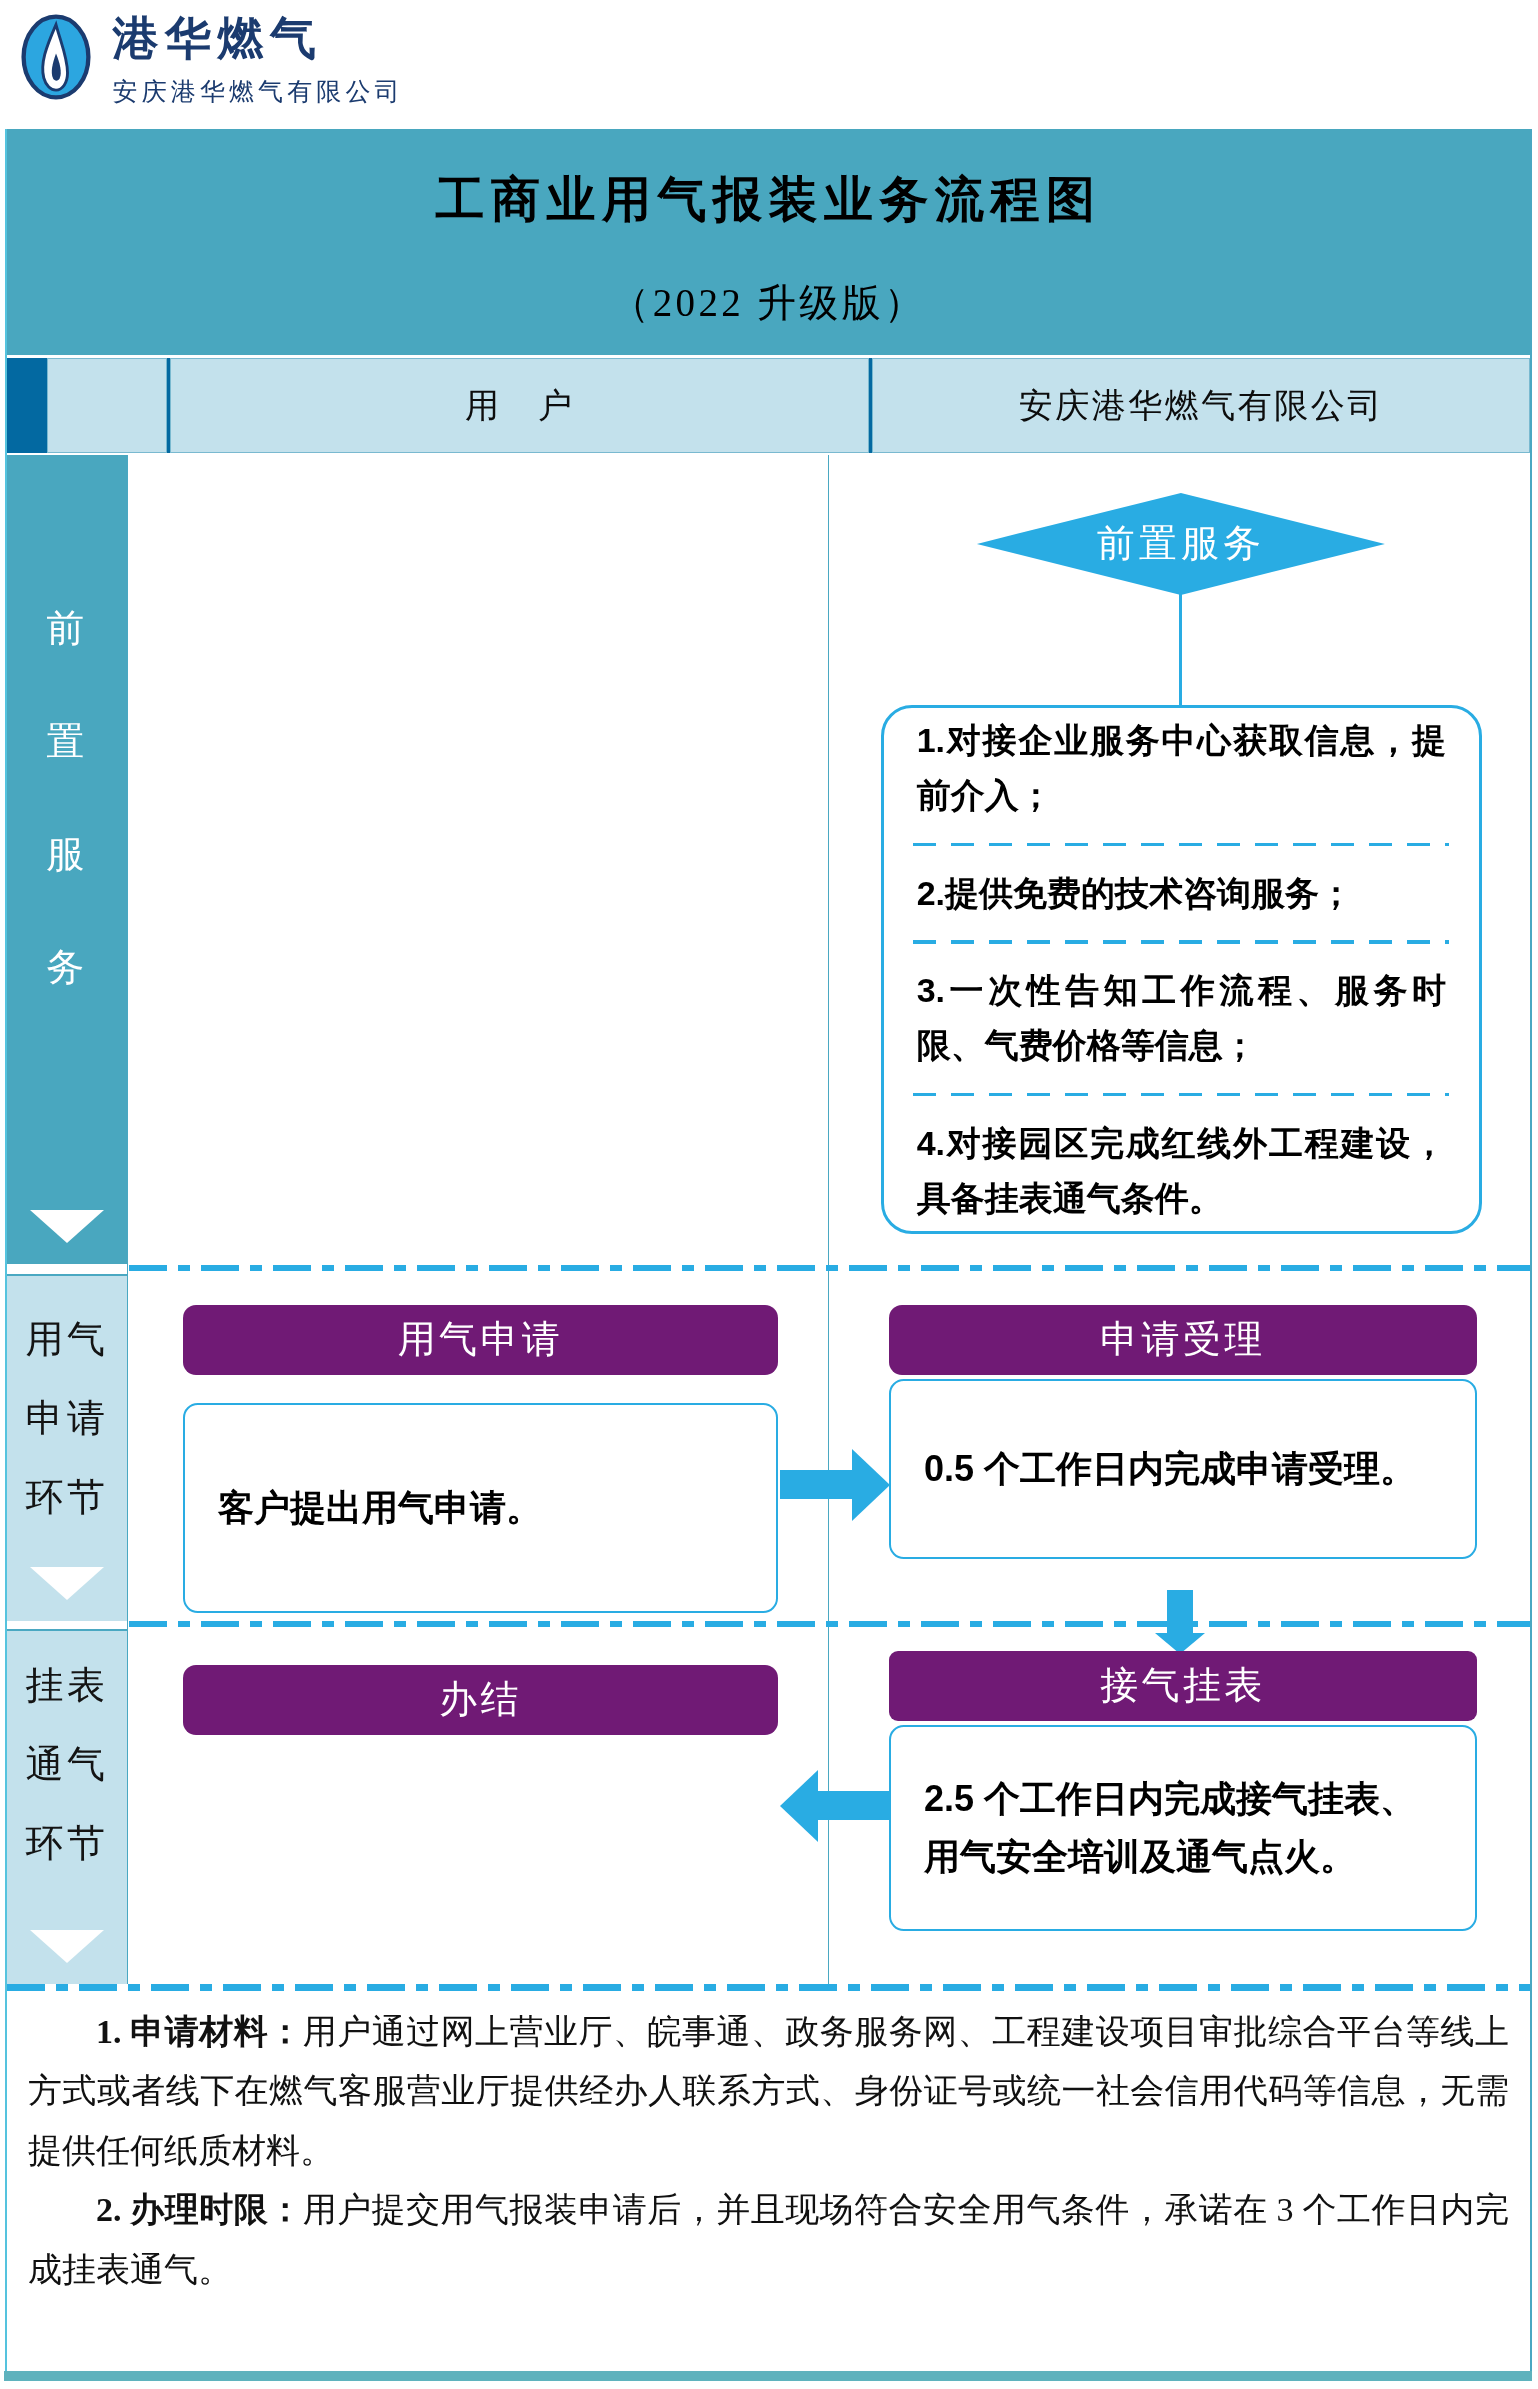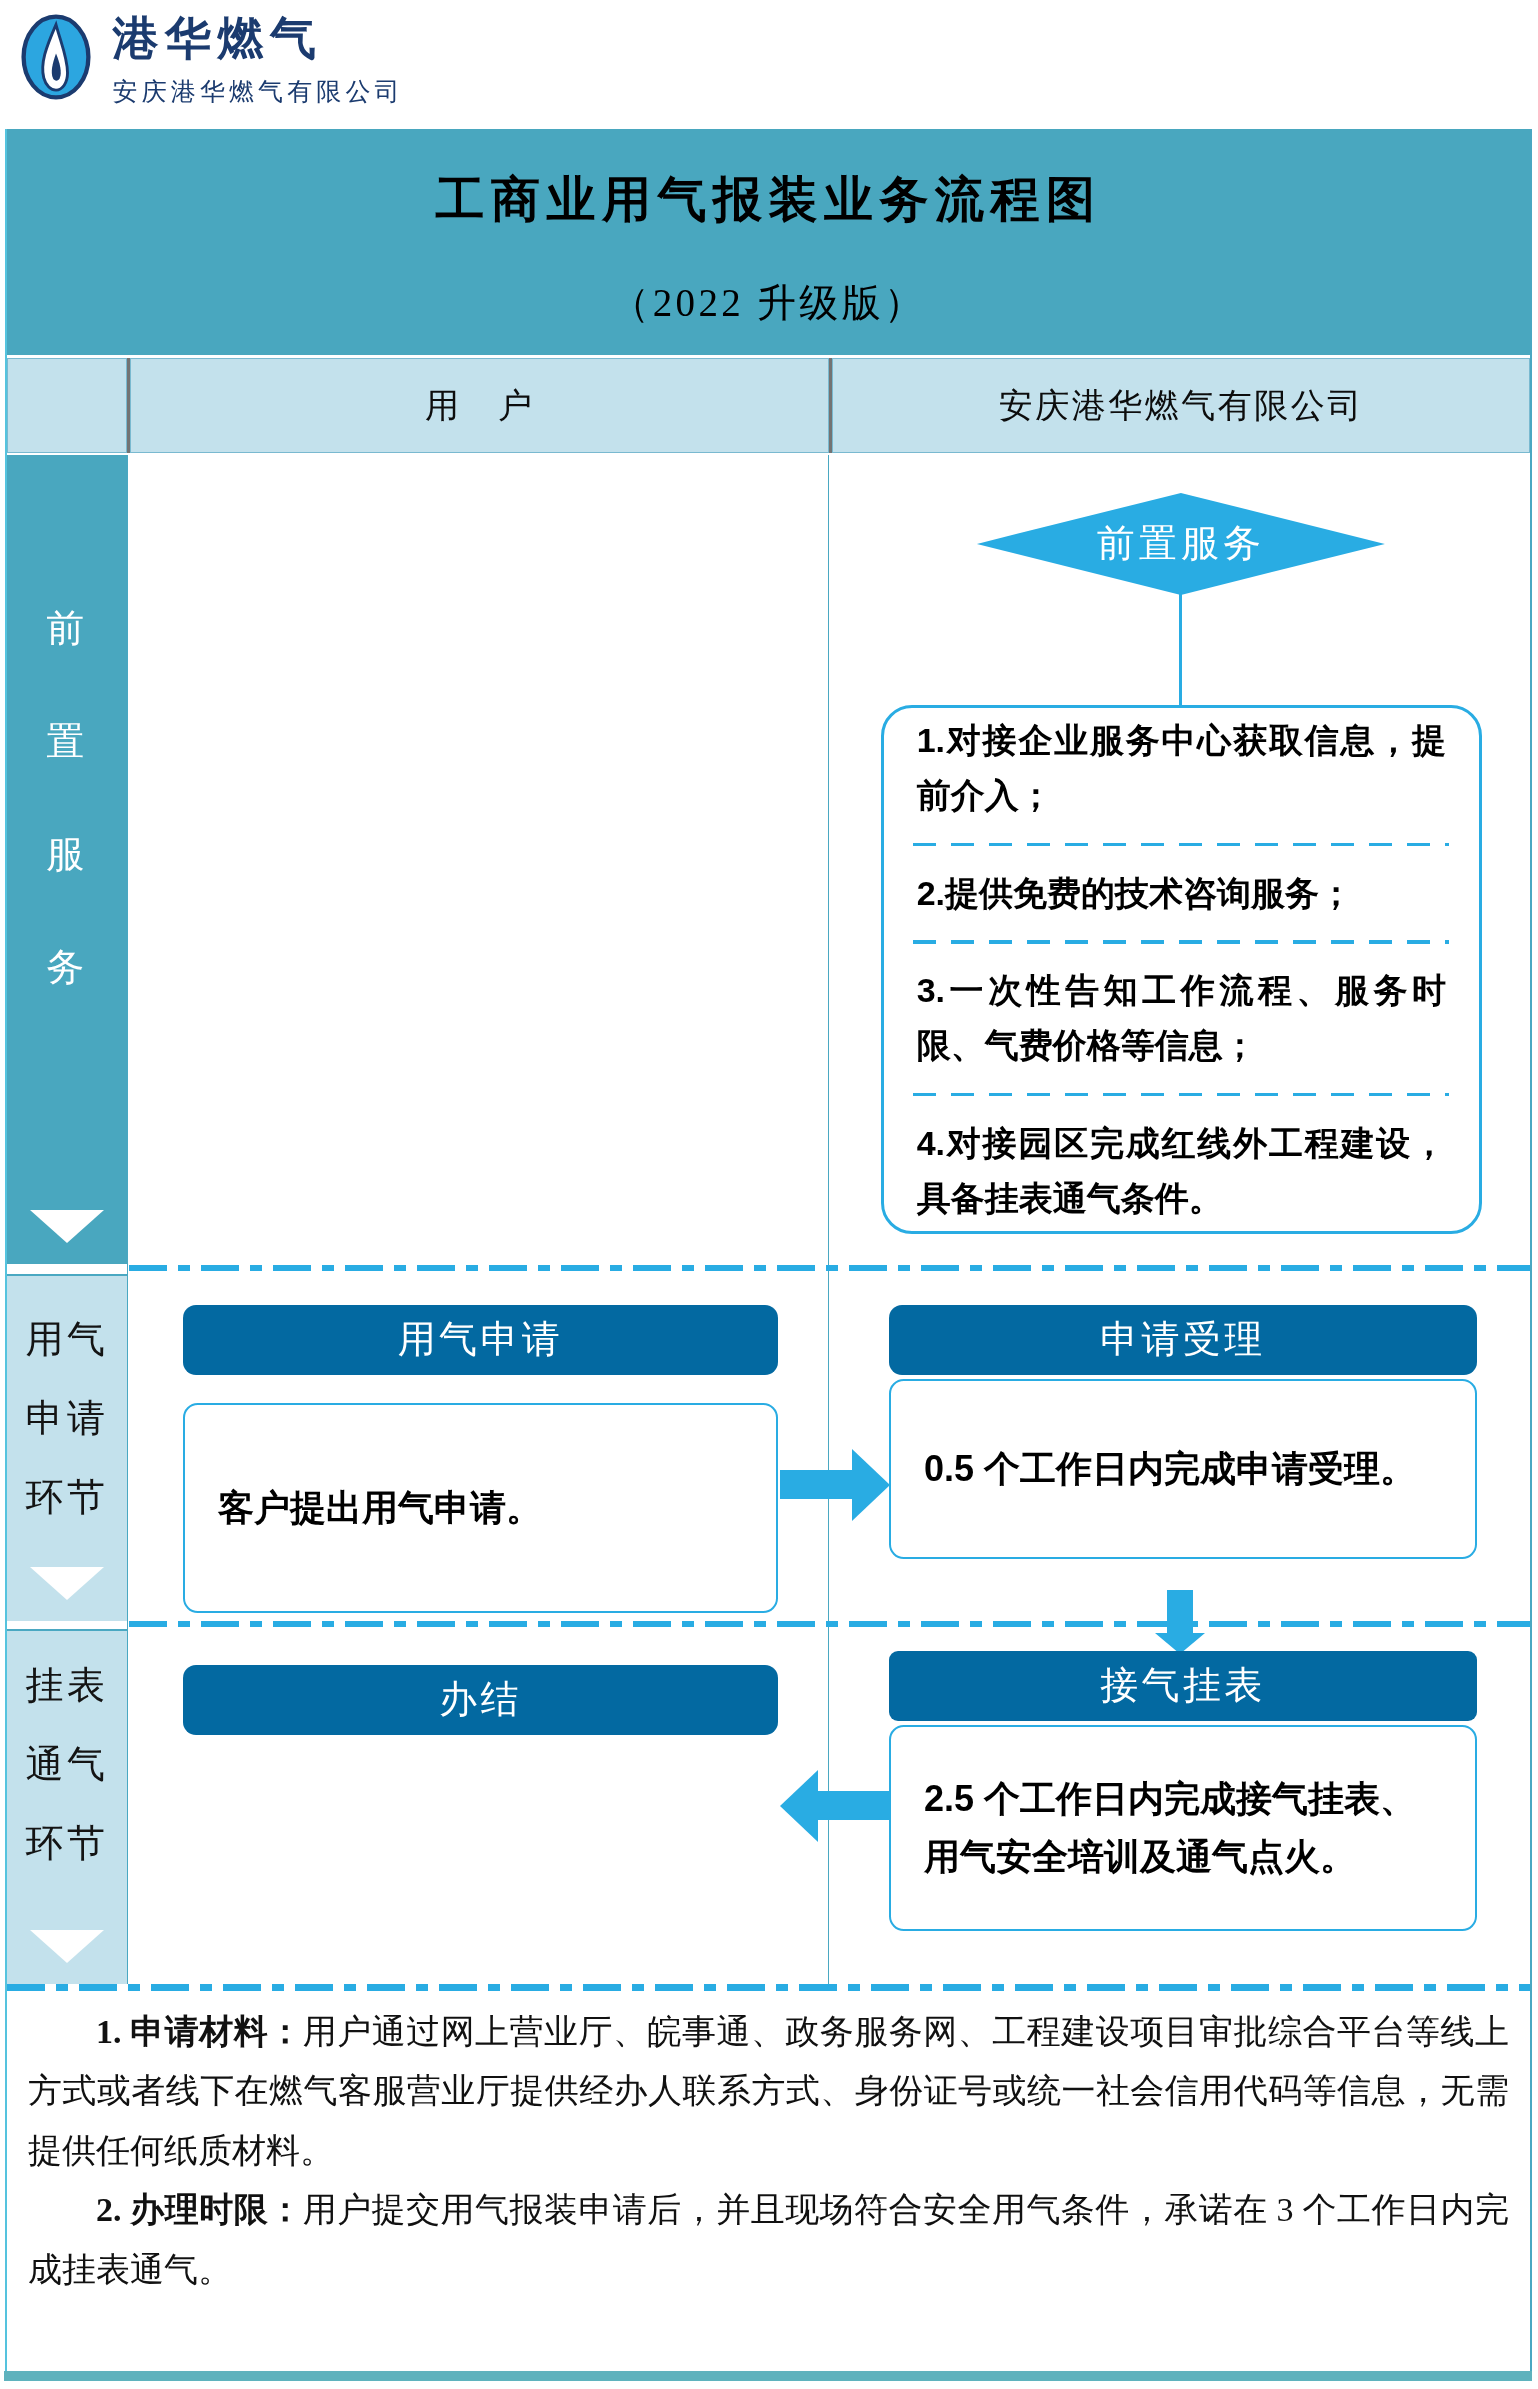--- a/index.html
+++ b/index.html
@@ -15,21 +15,21 @@
 
   
   .chart{position:absolute;top:129px;left:4.9px;width:1523px;height:2252px;
          border-left:2.5px solid #55c3de;border-right:2.5px solid #4aa8c2;background:#fff;}
 
   .title-band{height:226px;background:#49a7bf;color:#000000;text-align:center;}
   .title-main{padding-top:38px;font-size:49px;font-weight:bold;letter-spacing:6.5px;}
   .title-sub{margin-top:43px;font-size:39px;letter-spacing:3.3px;
              font-family:"Liberation Serif","DejaVu Serif",serif;}
 
-  .head-row{margin-top:3.3px;height:95px;display:grid;grid-template-columns:120px 699px 1fr;gap:3.3px;background:#737373;}
+  .head-row{margin-top:3.3px;height:95px;display:grid;grid-template-columns:120px 699px 1fr;gap:3.3px;background:#0369a1;padding-left:40px;}
   .head-cell{background:#c3e1ec;border:1.6px solid #79b9d0;display:flex;align-items:center;justify-content:center;
              font-family:"Liberation Serif","DejaVu Serif",serif;font-size:34px;color:#0d0d0d;letter-spacing:2.5px;}
 
   
   .flow{position:relative;margin-top:1.6px;height:1537px;background:#fff;}
   .vline{position:absolute;top:0;height:1529px;width:1.6px;background:#4aa8c2;}
   .vline.v1{left:120px;}
   .vline.v2{left:821px;}
 
   .dash-div{position:absolute;height:6.5px;
@@ -55,21 +55,21 @@
            color:#fff;font-size:38px;letter-spacing:4.1px;font-family:"Liberation Serif","DejaVu Serif",serif;}
   .dconn{position:absolute;left:1172px;top:139px;width:3.3px;height:111px;background:#29ace3;}
   .prebox{position:absolute;left:874px;top:250px;width:601px;height:529px;box-sizing:border-box;
           border:3.3px solid #29ace3;border-radius:31px;background:#fff;padding:11.5px 29.5px;
           display:flex;flex-direction:column;justify-content:center;}
   .pre-item{padding:19.6px 3.3px;font-size:34px;font-weight:bold;color:#000;line-height:1.62;text-align:justify;}
   .pre-sep{height:3.3px;flex:0 0 auto;
            background:repeating-linear-gradient(90deg,#29ace3 0 23px,transparent 23px 38px);}
 
   
-  .hbox{position:absolute;height:70px;background:#0369a1;border-radius:13px;display:flex;align-items:center;justify-content:center;
+  .hbox{position:absolute;height:70px;background:#701a75;border-radius:13px;display:flex;align-items:center;justify-content:center;
         color:#fff;font-size:38px;letter-spacing:3.3px;font-family:"Liberation Serif","DejaVu Serif",serif;}
   .bbox{position:absolute;background:#fff;border:2.5px solid #29ace3;border-radius:14.7px;box-sizing:border-box;
         display:flex;align-items:center;font-size:36px;font-weight:bold;color:#000;padding:0 33px;line-height:1.6;}
   .h-apply{left:176px;top:850px;width:595px;}
   .b-apply{left:176px;top:948px;width:595px;height:210px;}
   .h-accept{left:882px;top:850px;width:588px;}
   .b-accept{left:882px;top:924px;width:588px;height:180px;}
   .h-meter{left:882px;top:1196px;width:588px;border-radius:9px;}
   .b-meter{left:882px;top:1270px;width:588px;height:206px;}
   .h-done{left:176px;top:1210px;width:595px;}

